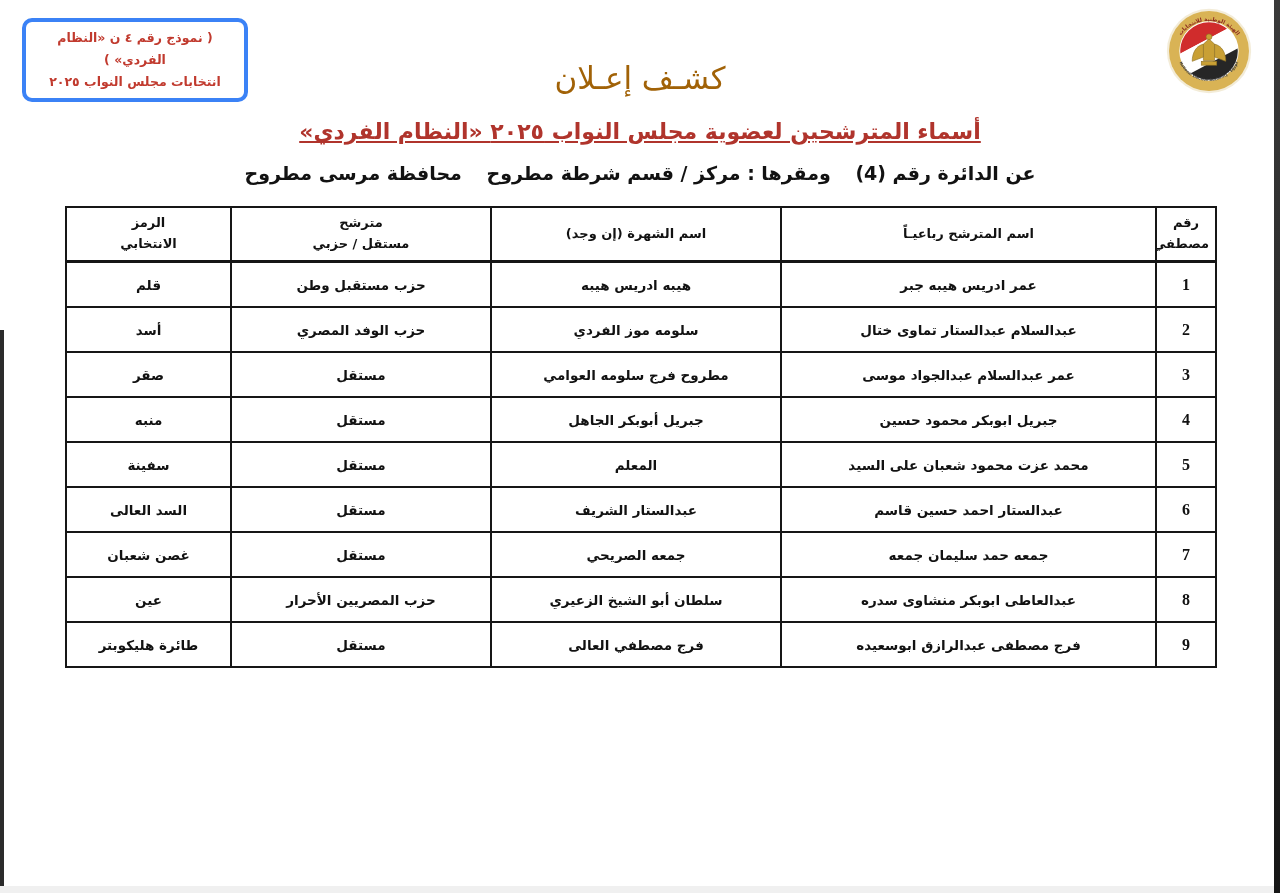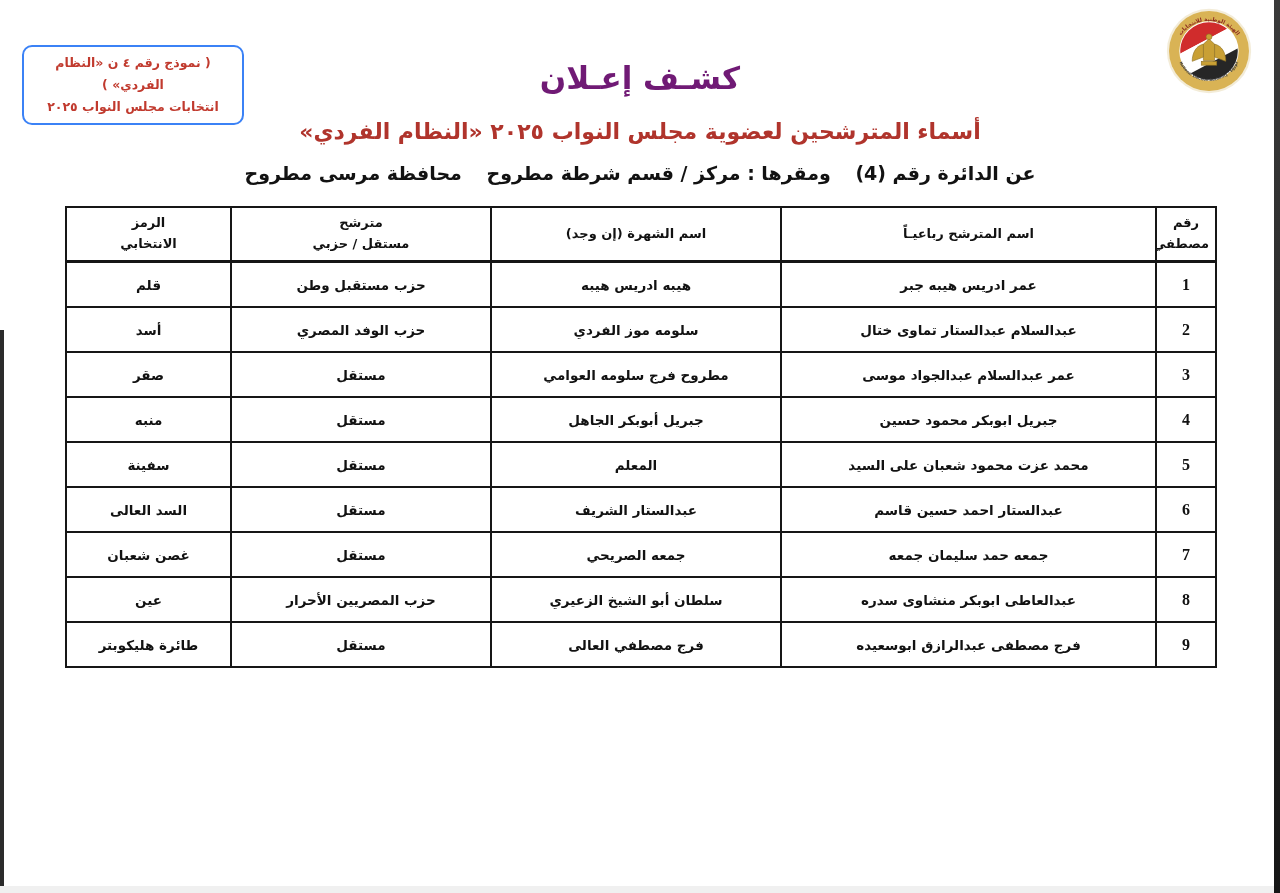--- a/index.html
+++ b/index.html
@@ -9,35 +9,35 @@
   }
   
   .edge-right{position:absolute;right:0;top:0;width:6px;height:100%;
     background:linear-gradient(180deg,#3a3a3a,#161616);}
   .edge-left{position:absolute;left:0;top:330px;bottom:0;width:4px;background:#2b2b2b;}
   .edge-bottom{position:absolute;left:0;right:6px;bottom:0;height:7px;background:#f0f0f0;}
 
   
   .stamp{
     position:absolute;left:22px;top:18px;width:206px;
-    border:2px solid #3b82f6;border-radius:10px;
+    border:4px solid #3b82f6;border-radius:10px;
     padding:5px 6px;text-align:center;direction:rtl;
-    color:#c13a2e;font-size:12.5px;font-weight:bold;line-height:1.75;margin-top:27px;
+    color:#c13a2e;font-size:12.5px;font-weight:bold;line-height:1.75;
   }
 
   
   .logo{position:absolute;left:1161px;top:8px;width:96px;height:86px;}
 
   .title{
     position:absolute;top:60px;left:0;width:100%;text-align:center;direction:rtl;
-    font-size:31px;font-weight:bold;color:#701a75;letter-spacing:2px;
+    font-size:31px;font-weight:normal;color:#a16207;letter-spacing:2px;
   }
   .subtitle{
     position:absolute;top:119px;left:0;width:100%;text-align:center;direction:rtl;
-    font-size:22px;font-weight:bold;color:#b0342c;
+    font-size:22px;font-weight:bold;color:#b0342c;text-decoration:underline;
   }
   .district{
     position:absolute;top:162px;left:0;width:100%;text-align:center;direction:rtl;
     font-size:19px;font-weight:bold;color:#121212;
   }
   .district span{margin:17px 9px;}
 
   .tablewrap{position:absolute;left:65px;top:206px;width:1150px;}
   table{width:100%;border-collapse:collapse;table-layout:fixed;direction:rtl;}
   th,td{

